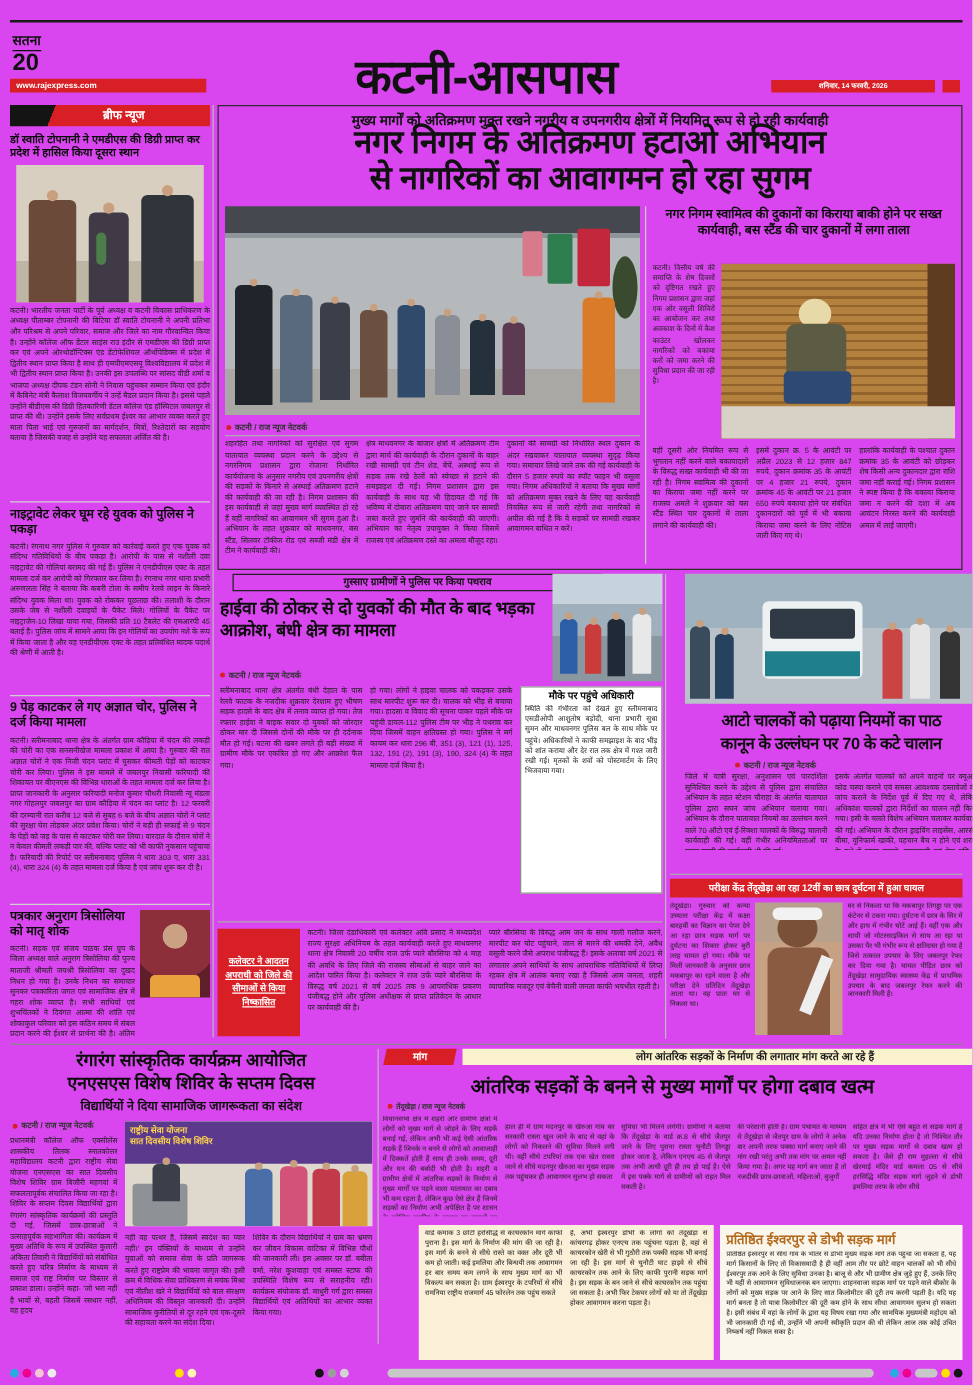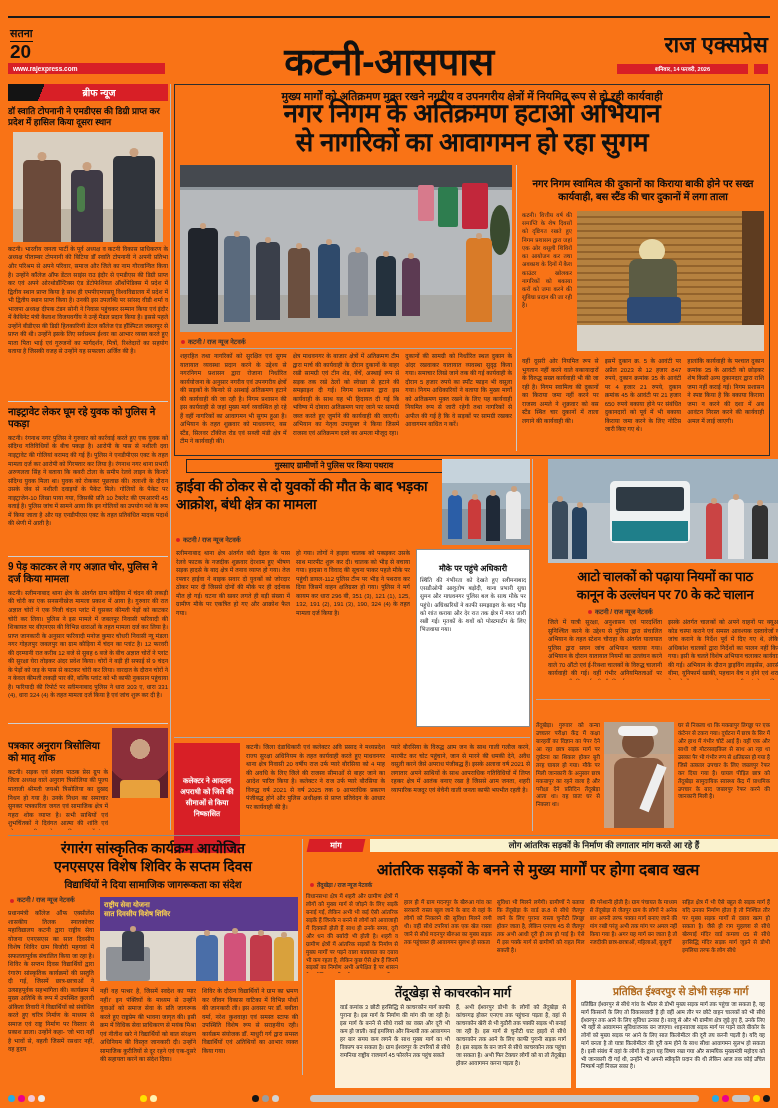--- a/index.html
+++ b/index.html
@@ -1,16 +1,16 @@
 <!DOCTYPE html>
 <html><head>
 <meta charset="utf-8">
 <style>
   html,body{margin:0;padding:0;background:#e9e9e9;}
-  .page{position:relative;width:778px;height:1108px;background:#f97316;overflow:hidden;
+  .page{position:relative;width:778px;height:1108px;background:#d946ef;overflow:hidden;
         font-family:"Liberation Sans","DejaVu Sans",sans-serif;color:#111;}
   .abs{position:absolute;}
   .rule-h{position:absolute;height:1px;background:#1a1a1a;}
   .rule-v{position:absolute;width:1px;background:#b9b9b9;}
   .body-txt{font-size:6px;line-height:1.42;text-align:justify;color:#222;overflow:hidden;}
   .cols{display:flex;gap:6px;}
   .cols>div{flex:1;overflow:hidden;}
   .byline{font-size:6.5px;font-weight:bold;color:#333;white-space:nowrap;overflow:hidden;}
   .byline::before{content:"";display:inline-block;width:4px;height:4px;border-radius:50%;
                   background:#d81f26;margin-right:3px;vertical-align:middle;}
@@ -18,21 +18,21 @@
   
   .masthead{position:absolute;left:0;right:0;top:18px;text-align:center;font-size:38px;
             font-weight:800;letter-spacing:-.5px;line-height:1;}
   .brand{position:absolute;left:600px;top:34px;width:168px;text-align:right;font-size:22px;
          font-weight:800;line-height:1;}
   .redbar{position:absolute;background:#d81f26;color:#fff;font-weight:bold;overflow:hidden;}
   
   .brief-banner{width:160px;height:17px;background:linear-gradient(112deg,#141414 34px,#d81f26 34px);
                 color:#fff;font-weight:800;font-size:9.5px;line-height:17px;text-align:center;
                 padding-left:22px;box-sizing:border-box;}
-  .bhead{font-weight:800;color:#0d0d0d;line-height:1.25;margin-top:12px;}
+  .bhead{font-weight:800;color:#0d0d0d;line-height:1.25;}
   
   .photo{position:relative;overflow:hidden;}
   .fig{position:absolute;border-radius:5px 5px 0 0;}
   .fig::before{content:"";position:absolute;top:-8px;left:50%;transform:translateX(-50%);
                width:9px;height:9px;border-radius:50%;background:#c9a07f;}
   .fig.sm::before{width:6px;height:6px;top:-5px;}
   .ph1{background:linear-gradient(180deg,#d9cfc0 0 70%,#bfb5a4 70%);}
   .phMain{background:linear-gradient(180deg,#45494f 0 13%,#8e959b 13% 15%,#b6b9bc 15% 78%,#a9a8a4 78%);}
   .cloth{position:absolute;border-radius:2px;}
   .phShutter{background:repeating-linear-gradient(180deg,#b5813f 0 5px,#93632c 5px 7px);}
@@ -63,21 +63,20 @@
 <body>
 
 <div class="page">
 
   <div class="rule-h" style="left:8px;top:16px;width:762px;height:2px;"></div>
   <div class="abs" style="left:10px;top:23px;width:60px;">
     <div style="font-size:11px;font-weight:bold;border-bottom:1px solid #111;display:inline-block;padding-bottom:1px;">सतना</div>
     <div style="font-size:19px;font-weight:800;line-height:1.1;">20</div>
   </div>
   <h1 class="masthead">कटनी-आसपास</h1>
-  <div class="brand">राज एक्सप्रेस</div>
   <div class="redbar" style="left:8px;top:63px;width:152px;height:11px;font-size:6.5px;line-height:11px;padding-left:5px;">www.rajexpress.com</div>
   <div class="redbar" style="left:617px;top:64px;width:131px;height:10px;font-size:5.6px;line-height:10px;text-align:center;">शनिवार, 14 फरवरी, 2026</div>
   <div class="abs" style="left:754px;top:64px;width:14px;height:10px;background:#d81f26;"></div>
 
   <div class="abs" style="left:8px;top:84px;width:160px;height:746px;overflow:hidden;">
     <div class="brief-banner">ब्रीफ न्यूज</div>
 
     <div class="bhead" style="font-size:8.8px;margin-top:5px;">डॉ स्वाति टोपनानी ने एमडीएस की डिग्री प्राप्त कर प्रदेश में हासिल किया दूसरा स्थान</div>
     <div class="photo ph1" style="width:150px;height:110px;margin:4px auto 3px;">
       <div class="fig" style="left:10px;bottom:0;width:38px;height:82px;background:#6b4a3a;"></div>
@@ -200,37 +199,38 @@
     <div class="byline" style="margin:4px 0 2px 40px;">कटनी / राज न्यूज नेटवर्क</div>
     <div class="cols" style="height:62px;">
       <div class="body-txt">जिले में यात्री सुरक्षा, अनुशासन एवं पारदर्शिता सुनिश्चित करने के उद्देश्य से पुलिस द्वारा संचालित अभियान के तहत स्टेशन चौराहा के अंतर्गत यातायात पुलिस द्वारा सघन जांच अभियान चलाया गया। अभियान के दौरान यातायात नियमों का उल्लंघन करने वाले 70 ऑटो एवं ई-रिक्शा चालकों के विरुद्ध चालानी कार्यवाही की गई। वहीं गंभीर अनियमितताओं पर वाहन जब्ती की कार्यवाही भी की गई।</div>
       <div class="body-txt">इसके अंतर्गत चालकों को अपने वाहनों पर क्यूआर कोड चस्पा कराने एवं समस्त आवश्यक दस्तावेजों की जांच कराने के निर्देश पूर्व में दिए गए थे, लेकिन अधिकांश चालकों द्वारा निर्देशों का पालन नहीं किया गया। इसी के चलते विशेष अभियान चलाकर कार्यवाही की गई। अभियान के दौरान ड्राइविंग लाइसेंस, आरसी, बीमा, यूनिफार्म खाकी, पहचान बैच न होने एवं शराब के नशे में वाहन चलाने, लापरवाही एवं तेज गति से वाहन चलाने पर चालान काटे गए।</div>
     </div>
   </div>
 
   <div class="rule-h" style="left:536px;top:699px;width:234px;background:#aaa;"></div>
 
   <div class="abs" style="left:536px;top:703px;width:234px;height:128px;">
+    <div class="redbanner" style="height:15px;font-size:7.6px;line-height:15px;white-space:nowrap;overflow:hidden;">परीक्षा केंद्र तेंदूखेड़ा आ रहा 12वीं का छात्र दुर्घटना में हुआ घायल</div>
     <div class="abs" style="left:0;top:19px;width:64px;height:108px;">
       <div class="body-txt" style="font-size:5.6px;height:108px;">तेंदूखेड़ा। गुरुवार को कन्या उच्चतर परीक्षा केंद्र में कक्षा बारहवीं का विज्ञान का पेपर देने आ रहा छात्र सड़क मार्ग पर दुर्घटना का शिकार होकर बुरी तरह घायल हो गया। मौके पर मिली जानकारी के अनुसार छात्र मकबापुर का रहने वाला है और परीक्षा देने प्रतिदिन तेंदूखेड़ा आता था। वह प्रातः घर से निकला था।</div>
     </div>
     <div class="photo phInjured" style="position:absolute;left:68px;top:19px;width:70px;height:106px;">
       <div class="abs" style="left:18px;top:6px;width:32px;height:30px;background:#7a5038;border-radius:50%;"></div>
       <div class="abs" style="left:14px;top:4px;width:40px;height:10px;background:#f2f2f2;border-radius:5px;"></div>
       <div class="abs" style="left:10px;top:36px;width:50px;height:70px;background:#8a5b40;border-radius:10px 10px 0 0;"></div>
       <div class="abs" style="left:44px;top:42px;width:10px;height:48px;background:#eee;transform:rotate(22deg);"></div>
     </div>
     <div class="abs" style="left:142px;top:19px;width:92px;height:108px;">
       <div class="body-txt" style="font-size:5.6px;height:108px;">घर से निकला था कि मकबापुर तिगड्डा पर एक कंटेनर से टकरा गया। दुर्घटना में छात्र के सिर में और हाथ में गंभीर चोटें आई हैं। वहीं एक और साथी जो मोटरसाइकिल से साथ आ रहा था उसका पैर भी गंभीर रूप से क्षतिग्रस्त हो गया है जिसे तत्काल उपचार के लिए जबलपुर रेफर कर दिया गया है। घायल पीड़ित छात्र को तेंदूखेड़ा सामुदायिक स्वास्थ्य केंद्र में प्राथमिक उपचार के बाद जबलपुर रेफर करने की जानकारी मिली है।</div>
     </div>
   </div>
 
   <div class="rule-h" style="left:174px;top:737px;width:356px;background:#aaa;"></div>
   <div class="abs" style="left:174px;top:741px;width:356px;height:90px;">
-    <div class="redbox abs" style="left:0;top:2px;width:66px;height:110px;font-size:7.2px;">कलेक्टर ने आदतन अपराधी को जिले की सीमाओं से किया निष्कासित</div>
+    <div class="redbox abs" style="left:0;top:2px;width:66px;height:86px;font-size:7.2px;text-decoration:underline;">कलेक्टर ने आदतन अपराधी को जिले की सीमाओं से किया निष्कासित</div>
     <div class="cols abs" style="left:72px;top:2px;width:284px;height:86px;">
       <div class="body-txt">कटनी। जिला दंडाधिकारी एवं कलेक्टर अवि प्रसाद ने मध्यप्रदेश राज्य सुरक्षा अधिनियम के तहत कार्यवाही करते हुए माधवनगर थाना क्षेत्र निवासी 20 वर्षीय राज उर्फ प्यारे बौरसिया को 4 माह की अवधि के लिए जिले की राजस्व सीमाओं से बाहर जाने का आदेश पारित किया है। कलेक्टर ने राज उर्फ प्यारे बौरसिया के विरुद्ध वर्ष 2021 से वर्ष 2025 तक 9 आपराधिक प्रकरण पंजीबद्ध होने और पुलिस अधीक्षक से प्राप्त प्रतिवेदन के आधार पर कार्यवाही की है।</div>
       <div class="body-txt">प्यारे बौरसिया के विरुद्ध आम जन के साथ गाली गलौज करने, मारपीट कर चोट पहुंचाने, जान से मारने की धमकी देने, अवैध वसूली करने जैसे अपराध पंजीबद्ध हैं। इसके अलावा वर्ष 2021 से लगातार अपने साथियों के साथ आपराधिक गतिविधियों में लिप्त रहकर क्षेत्र में आतंक बनाए रखा है जिससे आम जनता, शहरी व्यापारिक मजदूर एवं बेचैनी वाली जनता काफी भयभीत रहती है।</div>
     </div>
   </div>
 
   <div class="rule-h" style="left:8px;top:835px;width:762px;background:#8a8a8a;"></div>
 
   <div class="abs" style="left:8px;top:839px;width:290px;height:252px;">
     <div class="hl" style="text-align:center;font-size:14px;line-height:1.3;">
@@ -276,29 +276,28 @@
     </div>
     <div class="cols abs" style="left:98px;top:60px;width:366px;height:74px;gap:5px;">
       <div class="body-txt" style="font-size:5.6px;">हाल ही में ग्राम मदनपुर के खैरुआ गांव का सरकारी रास्ता खुल जाने के बाद से वहां के लोगों को निकलने की सुविधा मिलने लगी थी। वहीं सीधे टपरियां तक एक खेत रास्ता जाने से सीधे मदनपुर खैरुआ का मुख्य सड़क तक पहुंचकर ही आवागमन सुलभ हो सकता</div>
       <div class="body-txt" style="font-size:5.6px;">सुविधा भी मिलने लगेगी। ग्रामीणों ने बताया कि तेंदूखेड़ा के वार्ड क्र.8 से सीधे जैतपुर जाने के लिए पुराना रास्ता चुनौटी तिगड्डा होकर जाता है, लेकिन एनएच 45 से जैतपुर तक अभी आधी दूरी ही तय हो पाई है। ऐसे में इस पक्के मार्ग से ग्रामीणों को राहत मिल सकती है।</div>
       <div class="body-txt" style="font-size:5.6px;">की परेशानी होती है। ग्राम पंचायत के माध्यम से तेंदूखेड़ा से जैतपुर ग्राम के लोगों ने अनेक बार अपनी तरफ पक्का मार्ग बनाए जाने की मांग रखी परंतु अभी तक मांग पर अमल नहीं किया गया है। अगर यह मार्ग बन जाता है तो नजदीकी छात्र-छात्राओं, महिलाओं, बुजुर्गों</div>
       <div class="body-txt" style="font-size:5.6px;">सहित क्षेत्र में भी ऐसे बहुत से सड़क मार्ग हैं यदि उनका निर्माण होता है तो निश्चित तौर पर मुख्य सड़क मार्गों से दबाव खत्म हो सकता है। जैसे ही राम मुहल्ला से सीधे खेरमाई मंदिर वार्ड कमला 05 से सीधे हरसिद्धि मंदिर सड़क मार्ग जुड़ने से डोभी इमलिया तरफ के लोग सीधे</div>
     </div>
   </div>
 
   <div class="abs" style="left:335px;top:980px;width:236px;height:108px;background:#fcefd7;padding:4px 5px;box-sizing:border-box;">
-    <div class="hl" style="text-align:center;font-size:12.5px;margin-bottom:3px;">तेंदूखेड़ा से काचरकोन मार्ग</div>
     <div class="cols" style="height:78px;">
       <div class="body-txt" style="font-size:5.6px;">वार्ड कमांक 3 छोटी हरसिद्धि से काचरकोन मार्ग काफी पुराना है। इस मार्ग के निर्माण की मांग की जा रही है। इस मार्ग के बनने से सीधे रास्ते का वक्त और दूरी भी कम हो जाती। कई इमलिया और बिन्धयी तक आवागमन हर बार समय कम लगने के साथ मुख्य मार्ग का भी विकल्प बन सकता है। ग्राम ईश्वरपुर के टपरियों से सीधे रामनिया राष्ट्रीय राजमार्ग 45 फोरलेन तक पहुंच सकते</div>
       <div class="body-txt" style="font-size:5.6px;">हैं, अभी ईश्वरपुर डोभी के लोगों को तेंदूखेड़ा से कांचरगढ़ होकर एनएच तक पहुंचना पड़ता है, वहां से काचरकोन खेरी से भी गुठौरी तक पक्की सड़क भी बनाई जा रही है। इस मार्ग से चुनौटी घाट हाइवे से सीधे काचरकोन तक आने के लिए काफी पुरानी सड़क मार्ग है। इस सड़क के बन जाने से सीधे काचरकोन तक पहुंचा जा सकता है। अभी फिर टेकघर लोगों को या तो तेंदूखेड़ा होकर आवागमन करना पड़ता है।</div>
     </div>
   </div>
 
   <div class="abs" style="left:576px;top:980px;width:194px;height:108px;background:#fbf6ec;padding:4px 5px;box-sizing:border-box;">
-    <div class="hl" style="font-size:10.5px;color:#b26a1e;margin-bottom:3px;margin-left:32px;">प्रतिष्ठित ईश्वरपुर से डोभी सड़क मार्ग</div>
+    <div class="hl" style="font-size:10.5px;color:#b26a1e;margin-bottom:3px;">प्रतिष्ठित ईश्वरपुर से डोभी सड़क मार्ग</div>
     <div class="body-txt" style="font-size:5.5px;height:80px;">प्रतिष्ठित ईश्वरपुर से सीधे गांव के भीतर से डोभी मुख्य सड़क मार्ग तक पहुंचा जा सकता है, यह मार्ग किसानों के लिए तो विकासवादी है ही वहीं आम तौर पर छोटे वाहन चालकों को भी सीधे ईश्वरपुर तक आने के लिए सुविधा उनका है। बाजू से और भी ग्रामीण क्षेत्र जुड़े हुए हैं, उनके लिए भी यहीं से आवागमन सुविधाजनक बन जाएगा। शाहनवाजा सड़क मार्ग पर पड़ने वाले बीकोर के लोगों को मुख्य सड़क पर आने के लिए सात किलोमीटर की दूरी तय करनी पड़ती है। यदि यह मार्ग बनता है तो यात्रा किलोमीटर की दूरी कम होने के साथ सीधा आवागमन सुलभ हो सकता है। इसी संबंध में वहां के लोगों के द्वारा यह विषय रखा गया और सामयिक मुख्यमंत्री महोदय को भी जानकारी दी गई थी, उन्होंने भी अपनी स्वीकृति प्रदान की थी लेकिन आज तक कोई उचित निष्कर्ष नहीं निकल सका है।</div>
   </div>
 
   <div class="dots">
     <div class="dot" style="background:#29abe2;"></div>
     <div class="dot" style="background:#ec008c;"></div>
     <div class="dot" style="background:#f4c6d4;"></div>
     <div class="dot" style="background:#ececec;"></div>
     <div class="dot" style="background:#ffe100;margin-left:92px;"></div>
     <div class="dot" style="background:#fff3b0;"></div>

